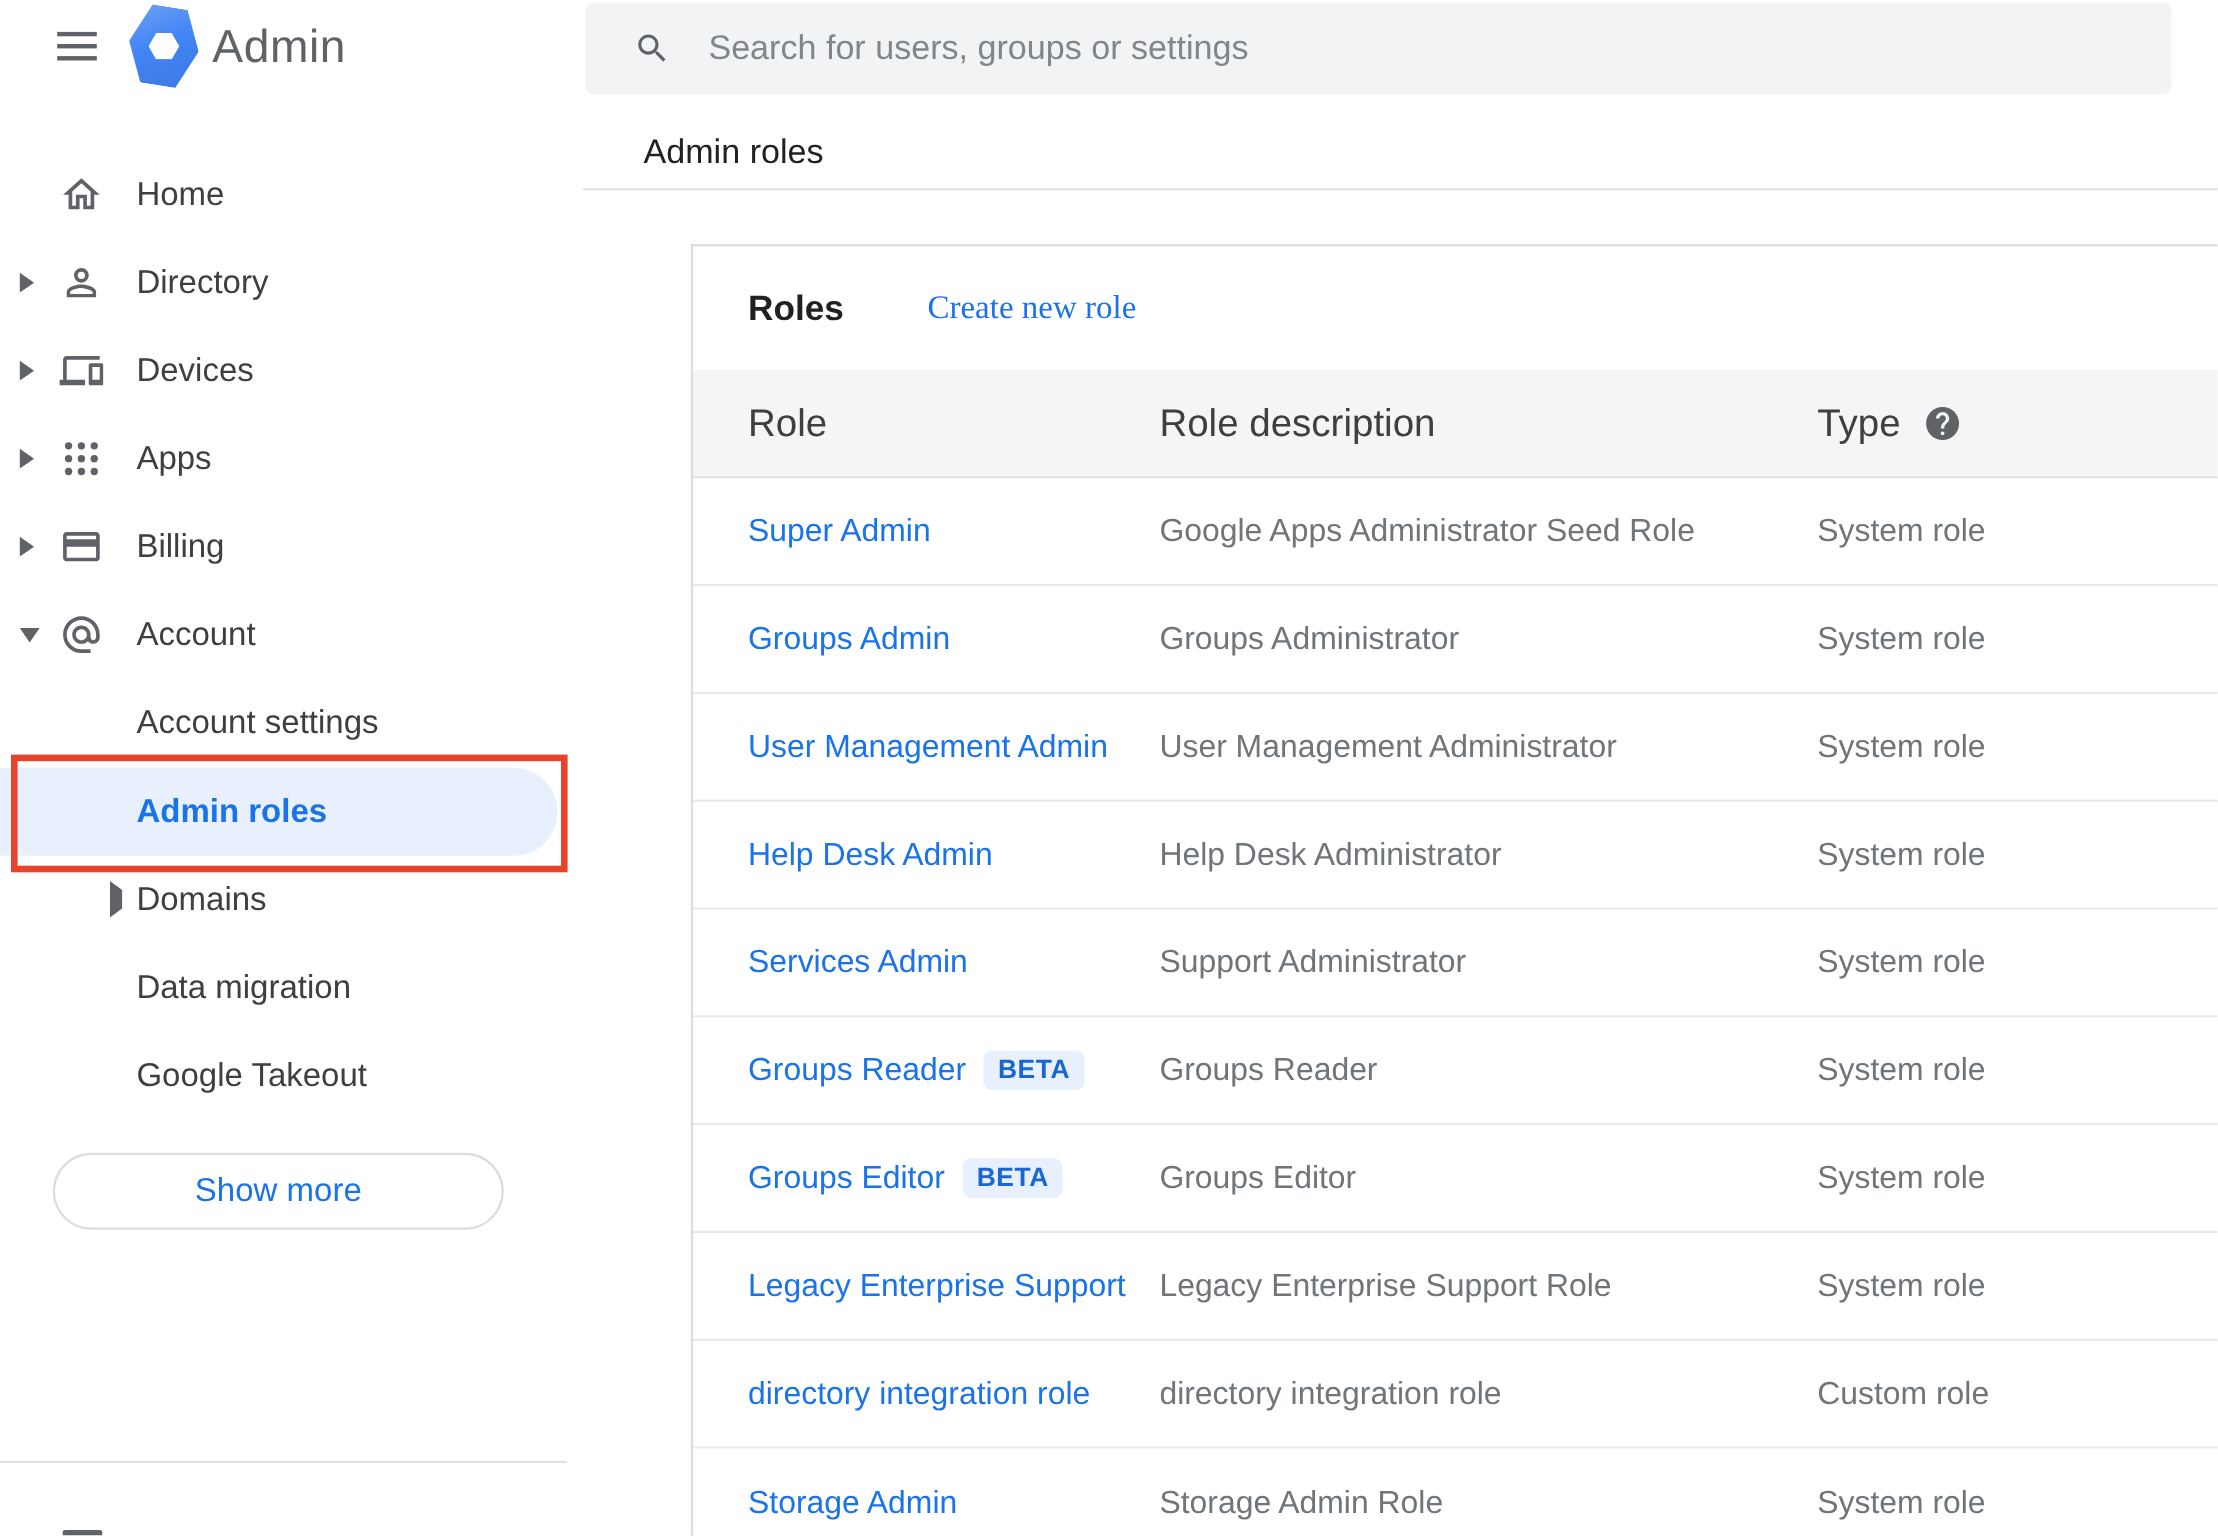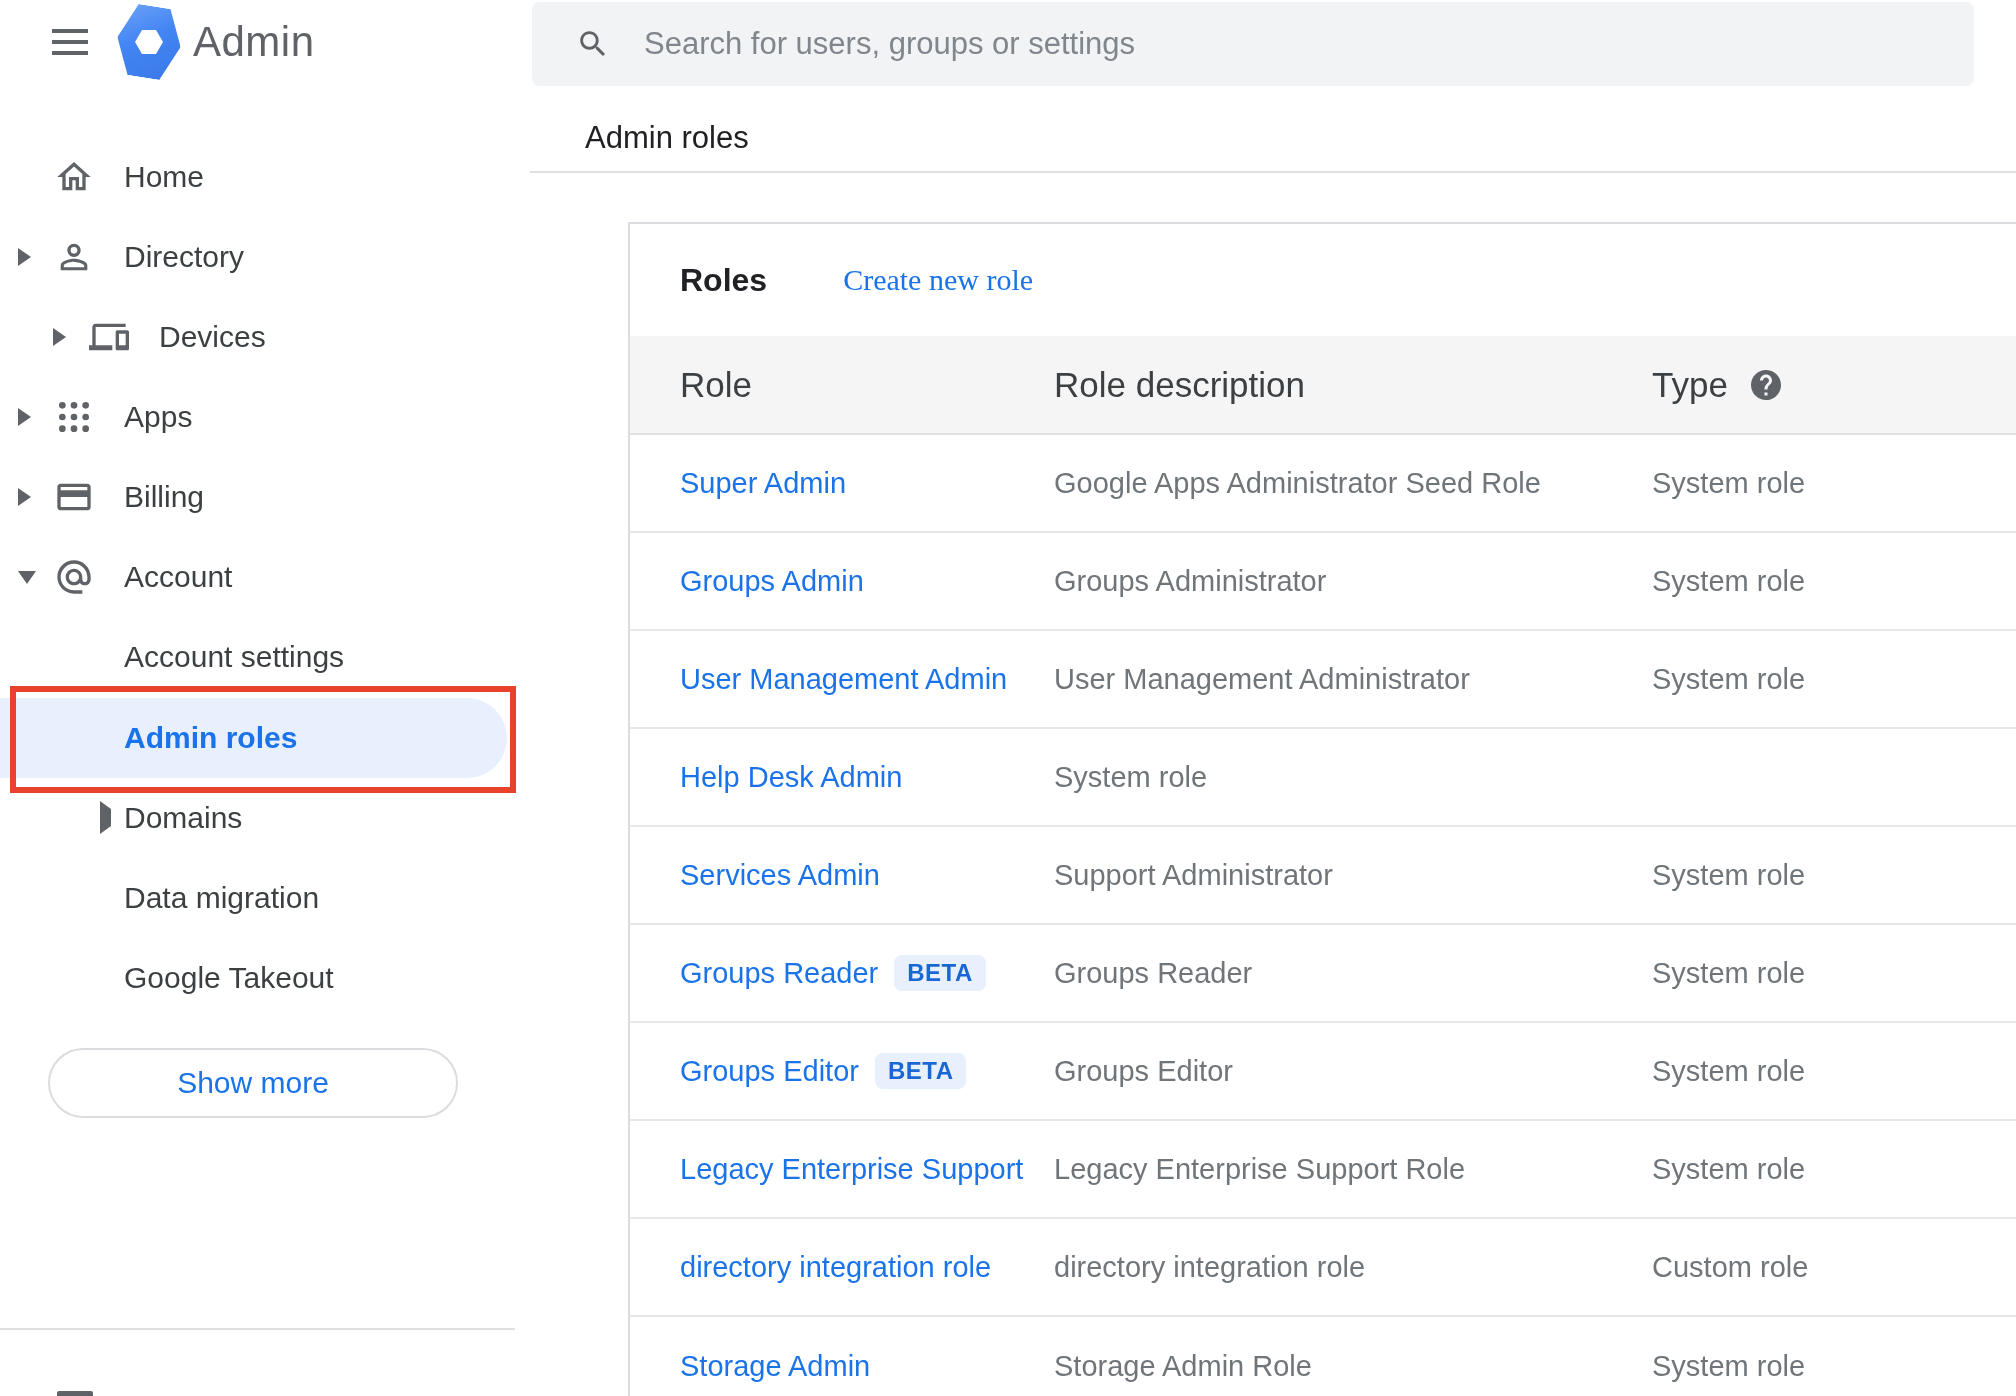--- a/index.html
+++ b/index.html
@@ -84,21 +84,21 @@
   .role-cell{display:flex;align-items:center;}
   .role-link{font-size:29px;color:#1a73e8;cursor:pointer;white-space:nowrap;}
   .beta-badge{margin-left:16px;background:#e8f0fe;color:#1967d2;font-size:24px;font-weight:700;
     letter-spacing:.5px;padding:6px 13px;border-radius:8px;line-height:1;}
   .desc-cell,.type-cell{font-size:29px;color:#70757a;white-space:nowrap;}
 
   .rowpos-0{top:211px;} .rowpos-1{top:309px;} .rowpos-2{top:407px;} .rowpos-3{top:505px;}
   .rowpos-4{top:603px;} .rowpos-5{top:701px;} .rowpos-6{top:799px;} .rowpos-7{top:897px;}
   .rowpos-8{top:995px;} .rowpos-9{top:1093px;}
 
-  .navpos-0{top:137px;} .navpos-1{top:217px;} .navpos-2{top:297px;margin-left:35px;}
+  .navpos-0{top:137px;} .navpos-1{top:217px;} .navpos-2{top:297px;}
   .navpos-3{top:377px;} .navpos-4{top:457px;} .navpos-5{top:537px;}
   .subpos-0{top:617px;} .subpos-1{top:698px;} .subpos-2{top:778px;}
   .subpos-3{top:858px;} .subpos-4{top:938px;}
 </style>
 </head>
 <body>
 
 <div id="sidebar" class="abs">
 
   <div id="hamburger" class="abs">
@@ -269,20 +269,21 @@
         <span class="role-link">User Management Admin</span>
       </span>
     <span class="desc-cell">User Management Administrator</span>
     <span class="type-cell">System role</span>
   </div>
 
   <div class="grid-row data-row rowpos-3">
     <span class="role-cell">
         <span class="role-link">Help Desk Admin</span>
       </span>
+    <span class="desc-cell">Help Desk Administrator</span>
     <span class="type-cell">System role</span>
   </div>
 
   <div class="grid-row data-row rowpos-4">
     <span class="role-cell">
         <span class="role-link">Services Admin</span>
       </span>
     <span class="desc-cell">Support Administrator</span>
     <span class="type-cell">System role</span>
   </div>

